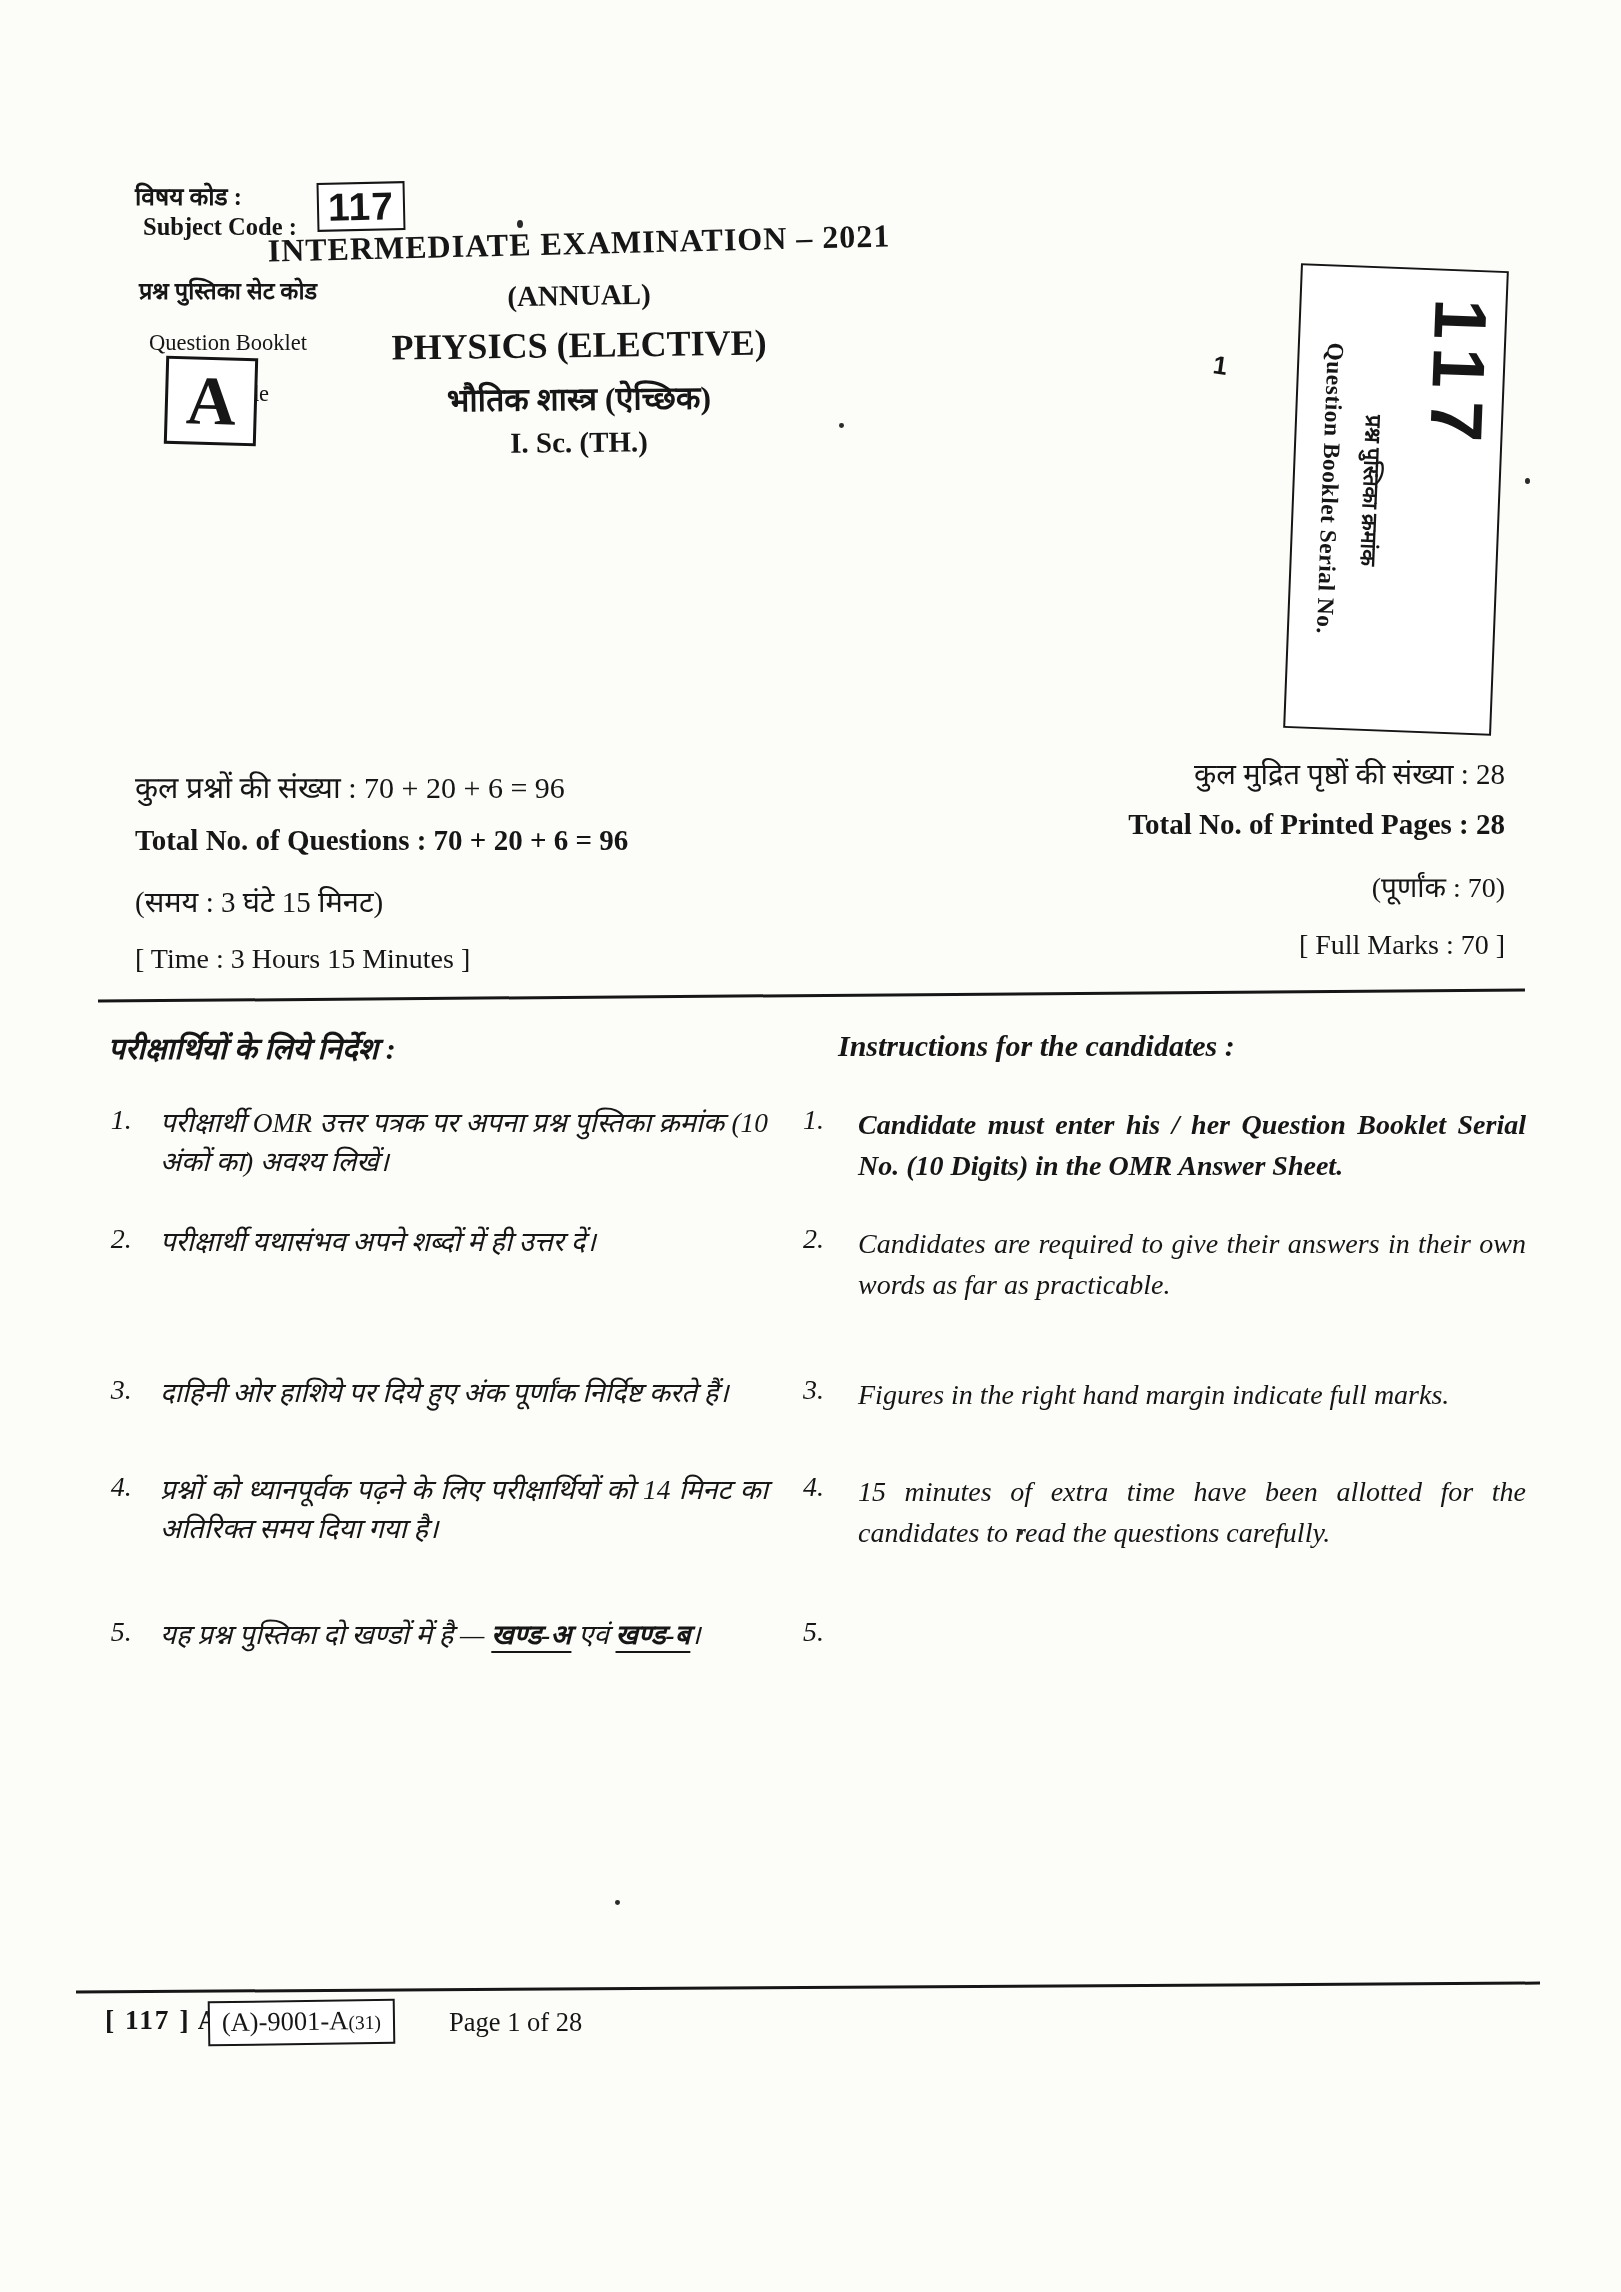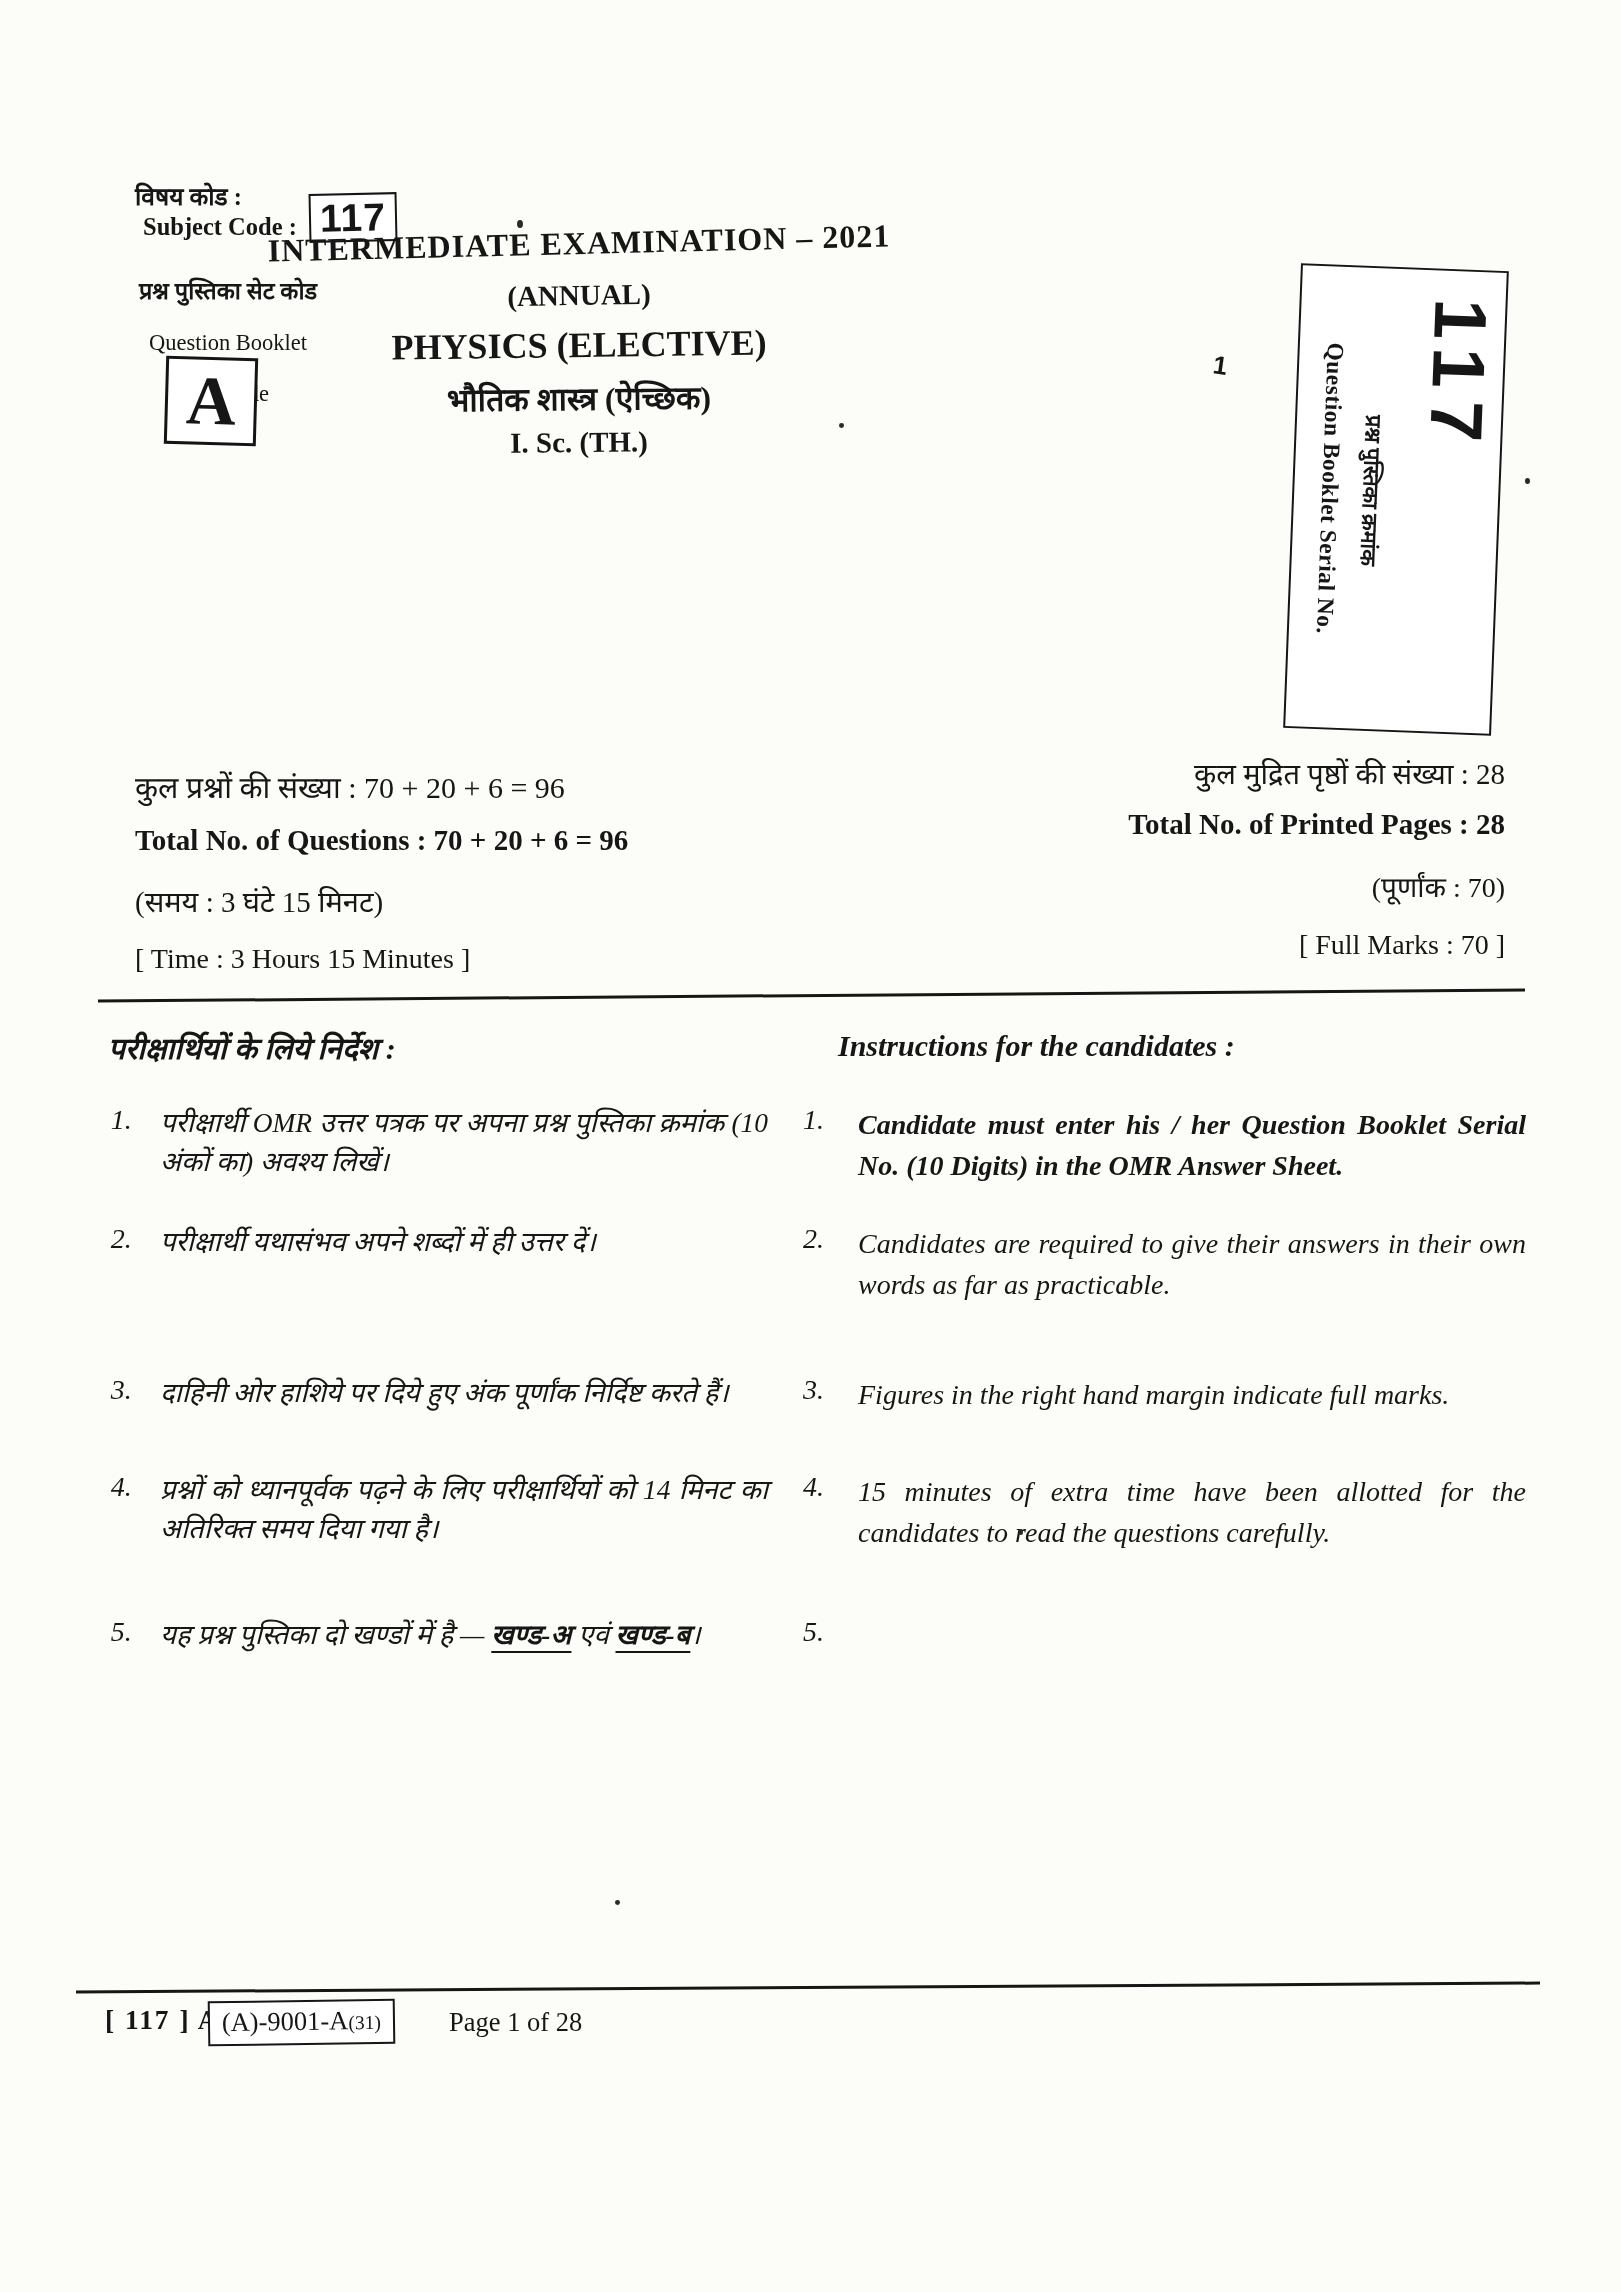--- a/index.html
+++ b/index.html
@@ -7,21 +7,21 @@
   body {
     position:relative;
     background:#fcfcf9;
     color:#161616;
     font-family:"Liberation Serif", serif;
     overflow:hidden;
   }
   .abs { position:absolute; }
 
   
-  .subject-row { left:135px; top:182px; display:flex; align-items:flex-end; gap:12px; }
+  .subject-row { left:135px; top:182px; display:flex; align-items:flex-start; gap:20px; }
   .subject-labels div { line-height:30px; font-size:24.5px; }
   .subject-labels .lbl-hi { font-weight:bold; }
   .subject-labels .lbl-en { font-weight:bold;margin-left:8px; }
   .code-box {
     border:2.9px solid #151515; width:88px; height:49px;
     display:flex; align-items:center; justify-content:center;
     font-family:"Liberation Sans", sans-serif; font-weight:bold; font-size:39px;
     transform:rotate(-1.2deg); letter-spacing:1px; background:#fff;
   }
 

